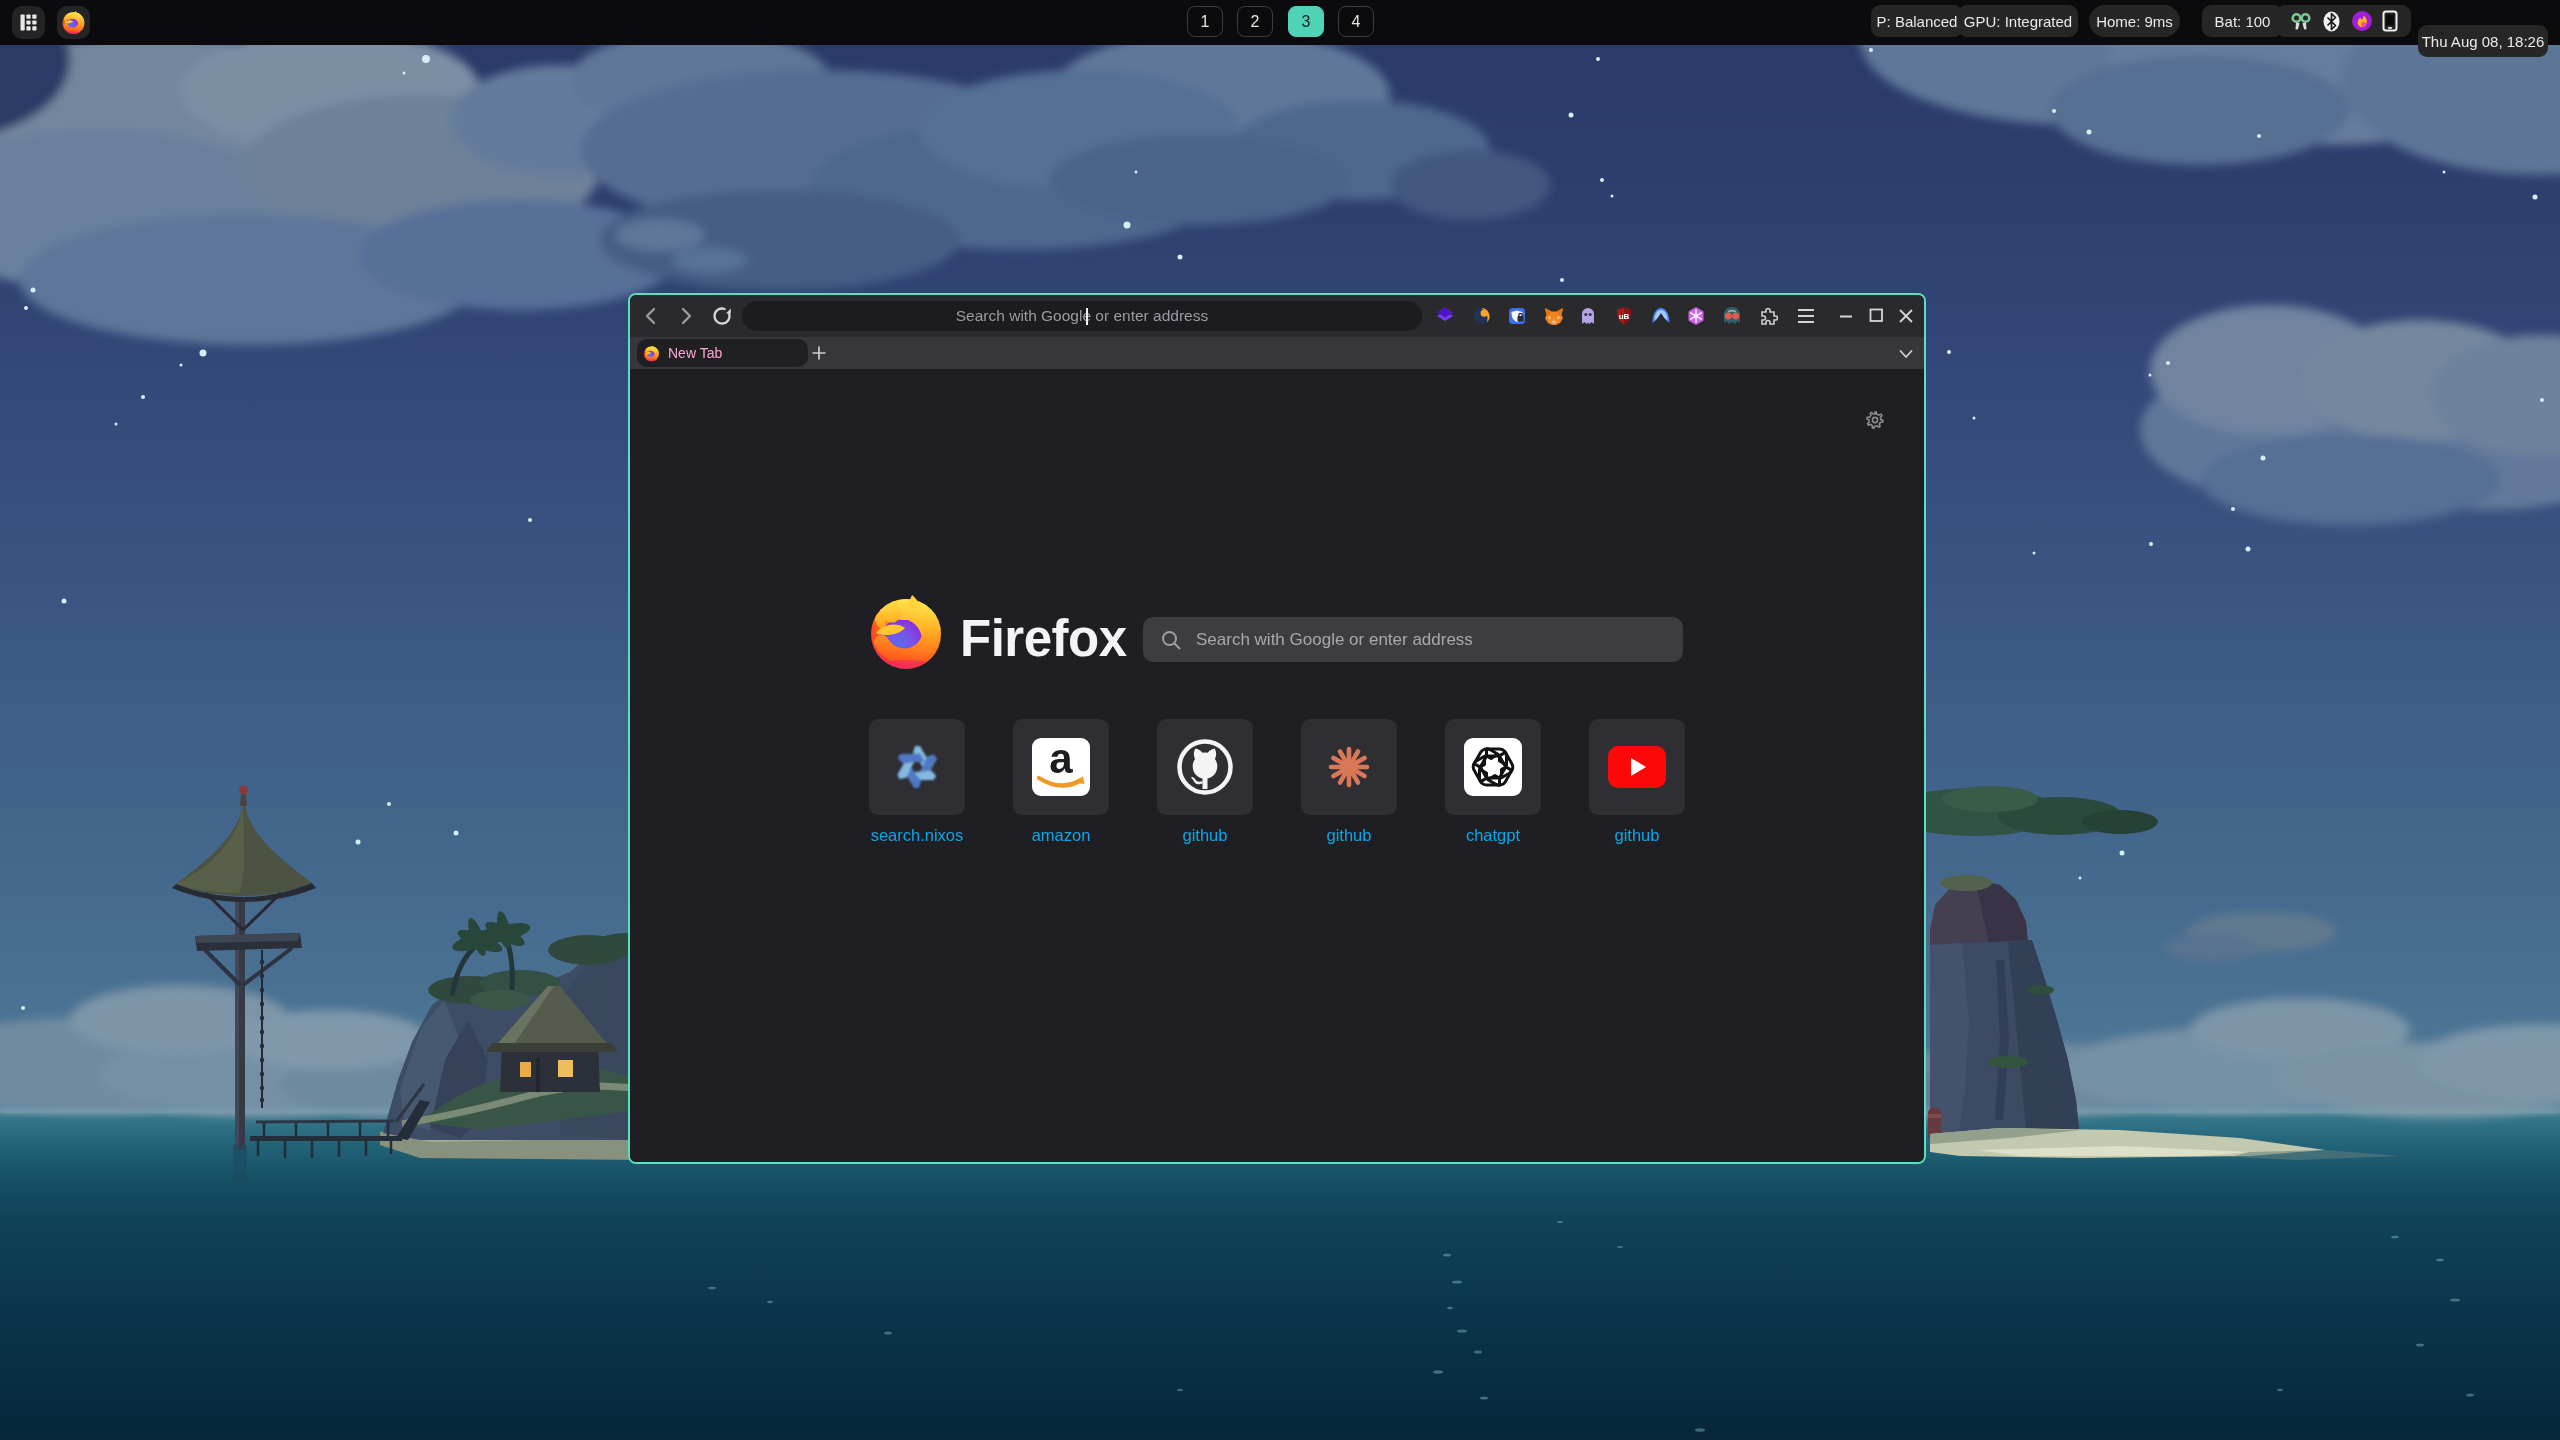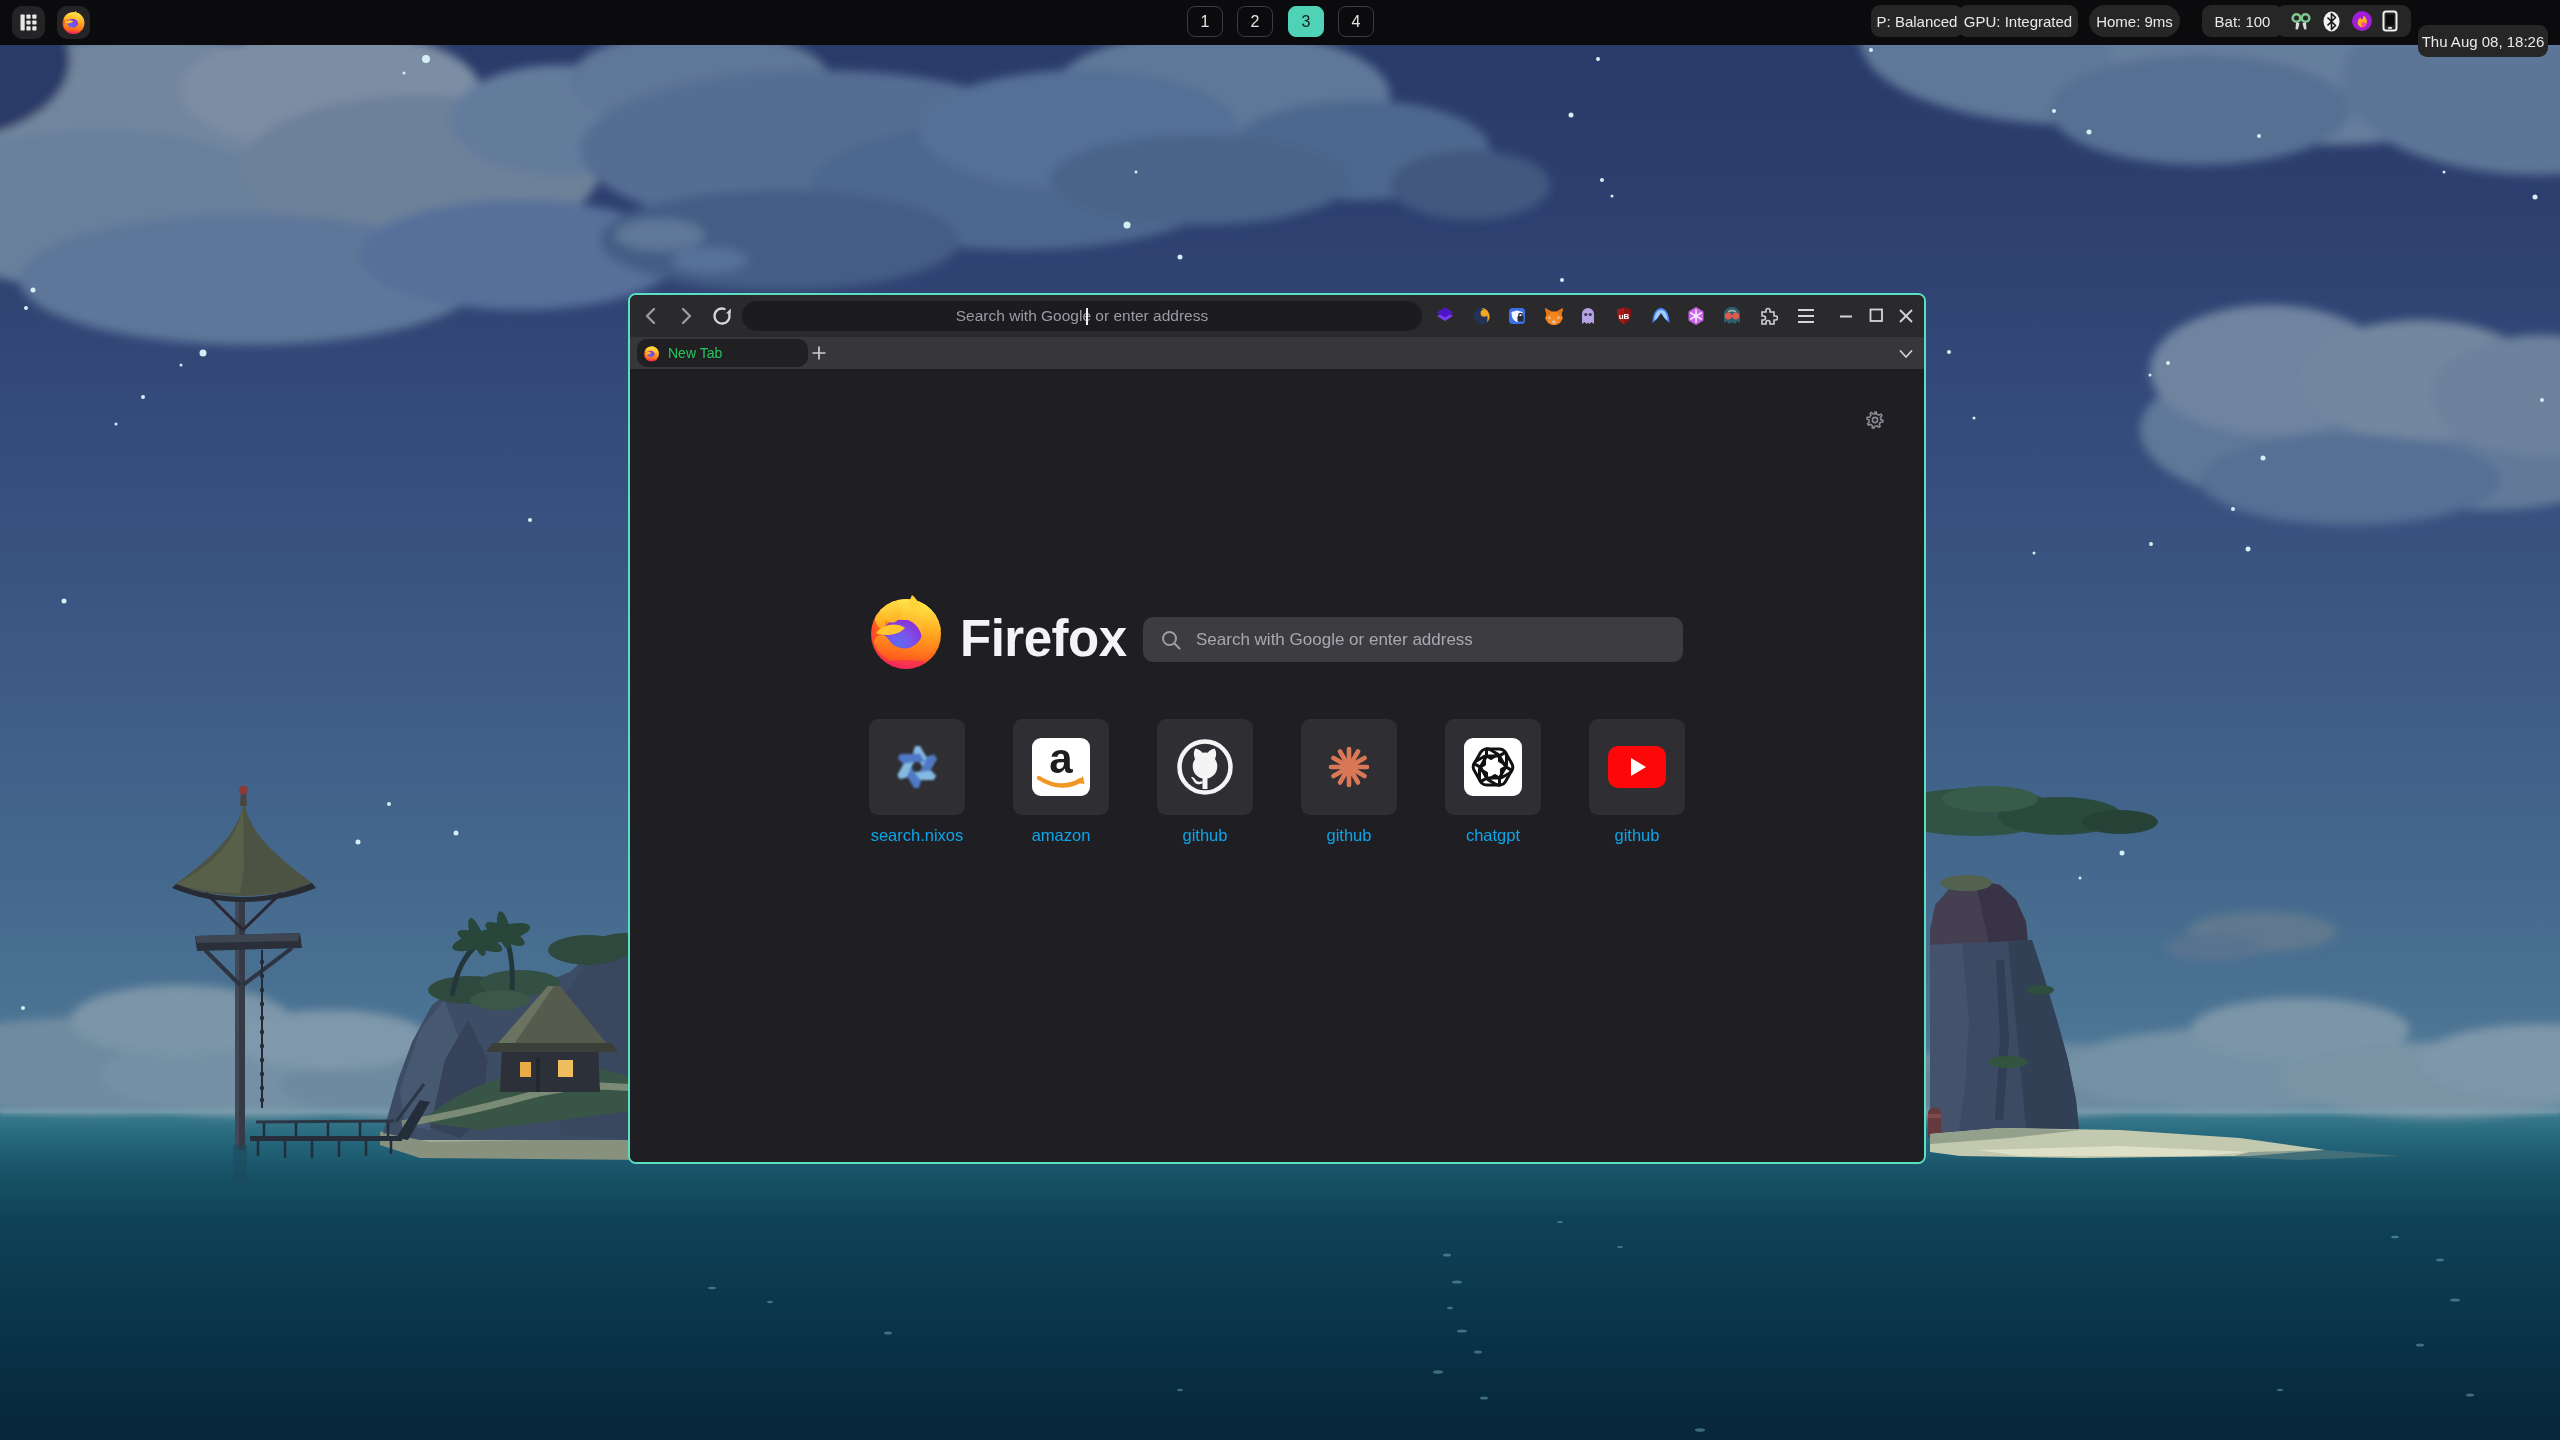--- a/index.html
+++ b/index.html
@@ -20,21 +20,21 @@
     border:2px solid #5adfc1; border-radius:8px; background:#1f1f23; overflow:hidden; }
   #toolbar { position:absolute; left:0; top:0; width:100%; height:42px; background:#2a2a2d; }
   #urlbar { position:absolute; left:112px; top:6px; width:680px; height:30px; background:#1c1b20;
     border-radius:15px; color:#9b9ba3; font-size:15.5px; display:flex; align-items:center; justify-content:center; }
   #caret { position:absolute; left:344px; top:7px; width:1.5px; height:17px; background:#f0f0f0; }
   #gear { position:absolute; left:1234px; top:40px; }
   #fxbig { position:absolute; left:236px; top:223px; }
   #fxword { position:absolute; left:330px; top:240px; font-size:51px; font-weight:bold; color:#f4f4f6; letter-spacing:-0.5px;text-align:center; }
   #tabbar { position:absolute; left:0; top:42px; width:100%; height:32px; background:#37373a; }
   #tab { position:absolute; left:7px; top:2px; width:171px; height:28px; background:#202023; border-radius:10px;
-    display:flex; align-items:center; color:#22c55e; font-size:14px; }
+    display:flex; align-items:center; color:#f9a8d4; font-size:14px; }
   #content { position:absolute; left:0; top:74px; width:100%; height:793px; background:#1f1f23; }
   .navico { position:absolute; top:0; height:42px; display:flex; align-items:center; justify-content:center; }
   #searchbox { position:absolute; left:513px; top:248px; width:540px; height:45px; background:#3c3c41;
     border-radius:10px; display:flex; align-items:center; color:#a8a8b0; font-size:17px; }
   #tiles { position:absolute; left:239px; top:350px; width:816px; display:flex; gap:48px; }
   .tile { width:96px; }
   .tbox { width:96px; height:96px; background:#2e2e33; border-radius:9px; display:flex; align-items:center; justify-content:center; }
   .tlabel { margin-top:11px; text-align:center; color:#0ea5e9; font-size:16.5px; }
 </style>
 </head>

